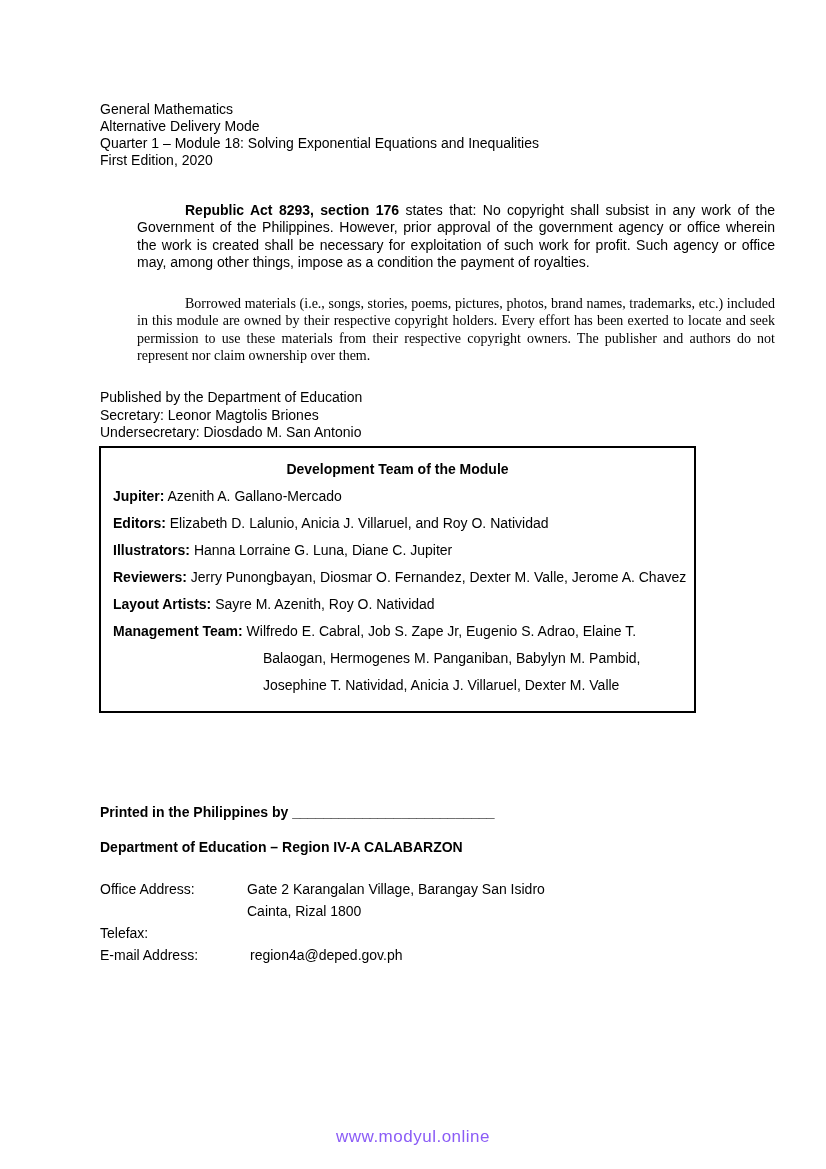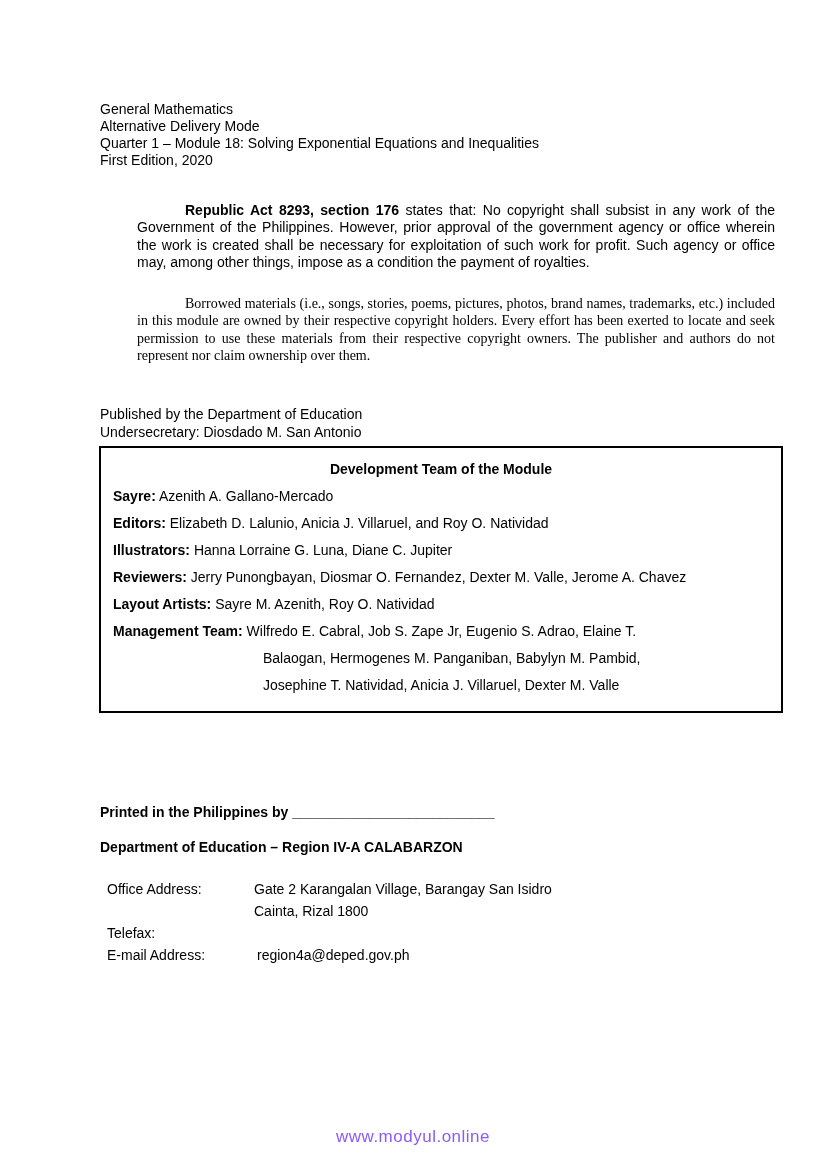--- a/index.html
+++ b/index.html
@@ -30,28 +30,28 @@
     text-align: justify;
     text-indent: 48px;
     line-height: 17.3px;
     margin-left: 37px;
   }
   #para-ra { top: 188px; }
   #para-borrowed { top: 281px; font-family: Liberation Serif, serif; }
 
   #publisher-block {
     position: absolute;
-    left: 100px; top: 406px;
+    left: 100px; top: 389px;
     line-height: 17.5px;
   }
 
   #devteam-box {
     position: absolute;
     left: 99px; top: 446px;
-    width: 684px; height: 267px;
+    width: 597px; height: 267px;
     border: 2px solid #000000;
     box-sizing: border-box;
     padding: 13px 12px;
   }
   #devteam-box .box-title {
     text-align: center;
     font-weight: bold;
     line-height: 17px;
   }
   .dt-row { margin-top: 10px; line-height: 17px; white-space: nowrap; }
@@ -68,21 +68,20 @@
     left: 100px; top: 839px;
     font-weight: bold;
     white-space: nowrap;
   }
 
   #contact-block {
     position: absolute;
     left: 100px; top: 878px;
     width: 638px;
     line-height: 22px;
-    margin-left: 7px;
   }
   .c-row { display: flex; }
   .c-label { flex: 0 0 147px; width: 147px; }
   .c-val-email { padding-left: 3px; }
 
   #watermark {
     position: absolute;
     left: 0; top: 1127px;
     width: 826px;
     text-align: center;
@@ -103,27 +102,28 @@
     <div>Quarter 1 – Module 18: Solving Exponential Equations and Inequalities</div>
     <div>First Edition, 2020</div>
   </div>
 
   <p id="para-ra" class="para"><span class="b">Republic Act 8293, section 176</span><span> states that: No copyright shall subsist in any work of the Government of the Philippines. However, prior approval of the government agency or office wherein the work is created shall be necessary for exploitation of such work for profit. Such agency or office may, among other things, impose as a condition the payment of royalties.</span></p>
 
   <p id="para-borrowed" class="para">Borrowed materials (i.e., songs, stories, poems, pictures, photos, brand names, trademarks, etc.) included in this module are owned by their respective copyright holders. Every effort has been exerted to locate and seek permission to use these materials from their respective copyright owners. The publisher and authors do not represent nor claim ownership over them.</p>
 
   <div id="publisher-block">
     <div>Published by the Department of Education</div>
+    <div>Secretary: Leonor Magtolis Briones</div>
     <div>Undersecretary: Diosdado M. San Antonio</div>
   </div>
 
   <div id="devteam-box">
     <div class="box-title">Development Team of the Module</div>
     <div class="dt-row">
-      <span class="b">Sayre:</span>
+      <span class="b">Jupiter:</span>
       <span>Azenith A. Gallano-Mercado</span>
     </div>
     <div class="dt-row">
       <span class="b">Editors:</span>
       <span>Elizabeth D. Lalunio, Anicia J. Villaruel, and Roy O. Natividad</span>
     </div>
     <div class="dt-row">
       <span class="b">Illustrators:</span>
       <span>Hanna Lorraine G. Luna, Diane C. Jupiter</span>
     </div>

